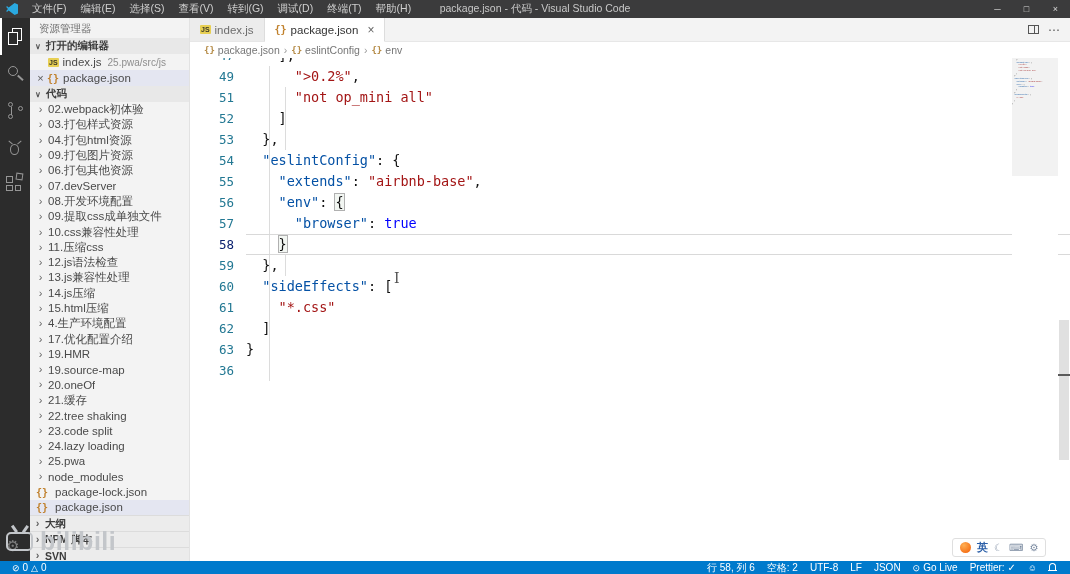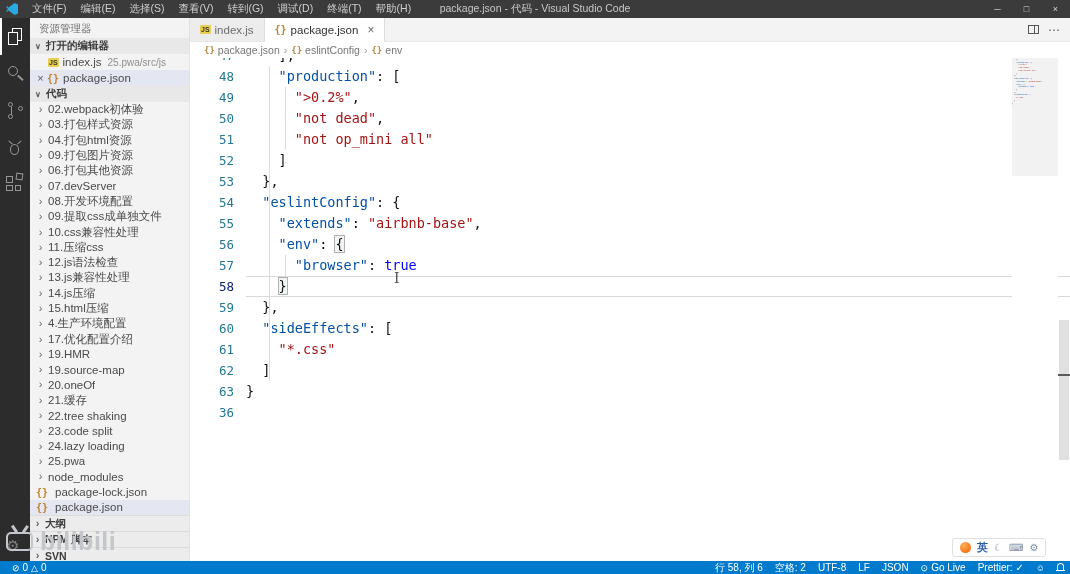--- a/index.html
+++ b/index.html
@@ -115,21 +115,21 @@
   .wm-text{font-size:19px;margin-left:11px;letter-spacing:1px;white-space:nowrap}
 
   .imebar{position:absolute;left:952px;top:538px;height:19px;display:flex;align-items:center;gap:6px;background:rgba(255,255,255,.96);border:1px solid #dfdfdf;border-radius:3px;padding:0 7px;z-index:90}
   .ime-logo{width:11px;height:11px;border-radius:50%;background:radial-gradient(circle at 35% 30%,#ffb054,#f25c05)}
   .ime-mode{font-size:11px;font-weight:bold;color:#2b5fa8}
   .ime-ic{font-size:10px;color:#7a8aa0}
 
   
   .statusbar{position:absolute;left:0;right:0;bottom:0;height:13px;background:#007acc;color:#fff;display:flex;align-items:center;font-size:10px;z-index:40}
   .sb-left{display:flex;align-items:center;padding-left:6px}
-  .sb-right{margin-left:auto;display:flex;align-items:center;padding-right:0}
+  .sb-right{margin-left:auto;display:flex;align-items:center;padding-right:8px}
   .sb-item{padding:0 6px;display:flex;align-items:center;gap:3px;white-space:nowrap;height:13px}
   .sbi{font-size:9px}
   .bell{width:7px;height:7px;border:1px solid #fff;border-bottom:none;border-radius:4px 4px 0 0;position:relative;display:inline-block;margin-top:-2px}
   .bell::after{content:"";position:absolute;left:-2px;right:-2px;bottom:-1px;height:1px;background:#fff}
 </style>
 </head>
 <body>
 
 <div id="app">
 
@@ -385,30 +385,22 @@
     <div class="code">
       <div class="guide g1"></div>
       <div class="guide g2"></div>
       <div class="guide g3"></div>
       <div class="lines" id="lines">
           <div class="cl">
             <span class="gut">47</span>
             <span class="lbody"><span class="tk-punct">    ],</span></span>
           </div>
           <div class="cl">
-            <span class="gut">48</span>
-            <span class="lbody"><span class="tk-punct">    </span><span class="tk-key">"production"</span><span class="tk-punct">: [</span></span>
-          </div>
-          <div class="cl">
             <span class="gut">49</span>
             <span class="lbody"><span class="tk-punct">      </span><span class="tk-string">"&gt;0.2%"</span><span class="tk-punct">,</span></span>
-          </div>
-          <div class="cl">
-            <span class="gut">50</span>
-            <span class="lbody"><span class="tk-punct">      </span><span class="tk-string">"not dead"</span><span class="tk-punct">,</span></span>
           </div>
           <div class="cl">
             <span class="gut">51</span>
             <span class="lbody"><span class="tk-punct">      </span><span class="tk-string">"not op_mini all"</span></span>
           </div>
           <div class="cl">
             <span class="gut">52</span>
             <span class="lbody"><span class="tk-punct">    ]</span></span>
           </div>
           <div class="cl">

